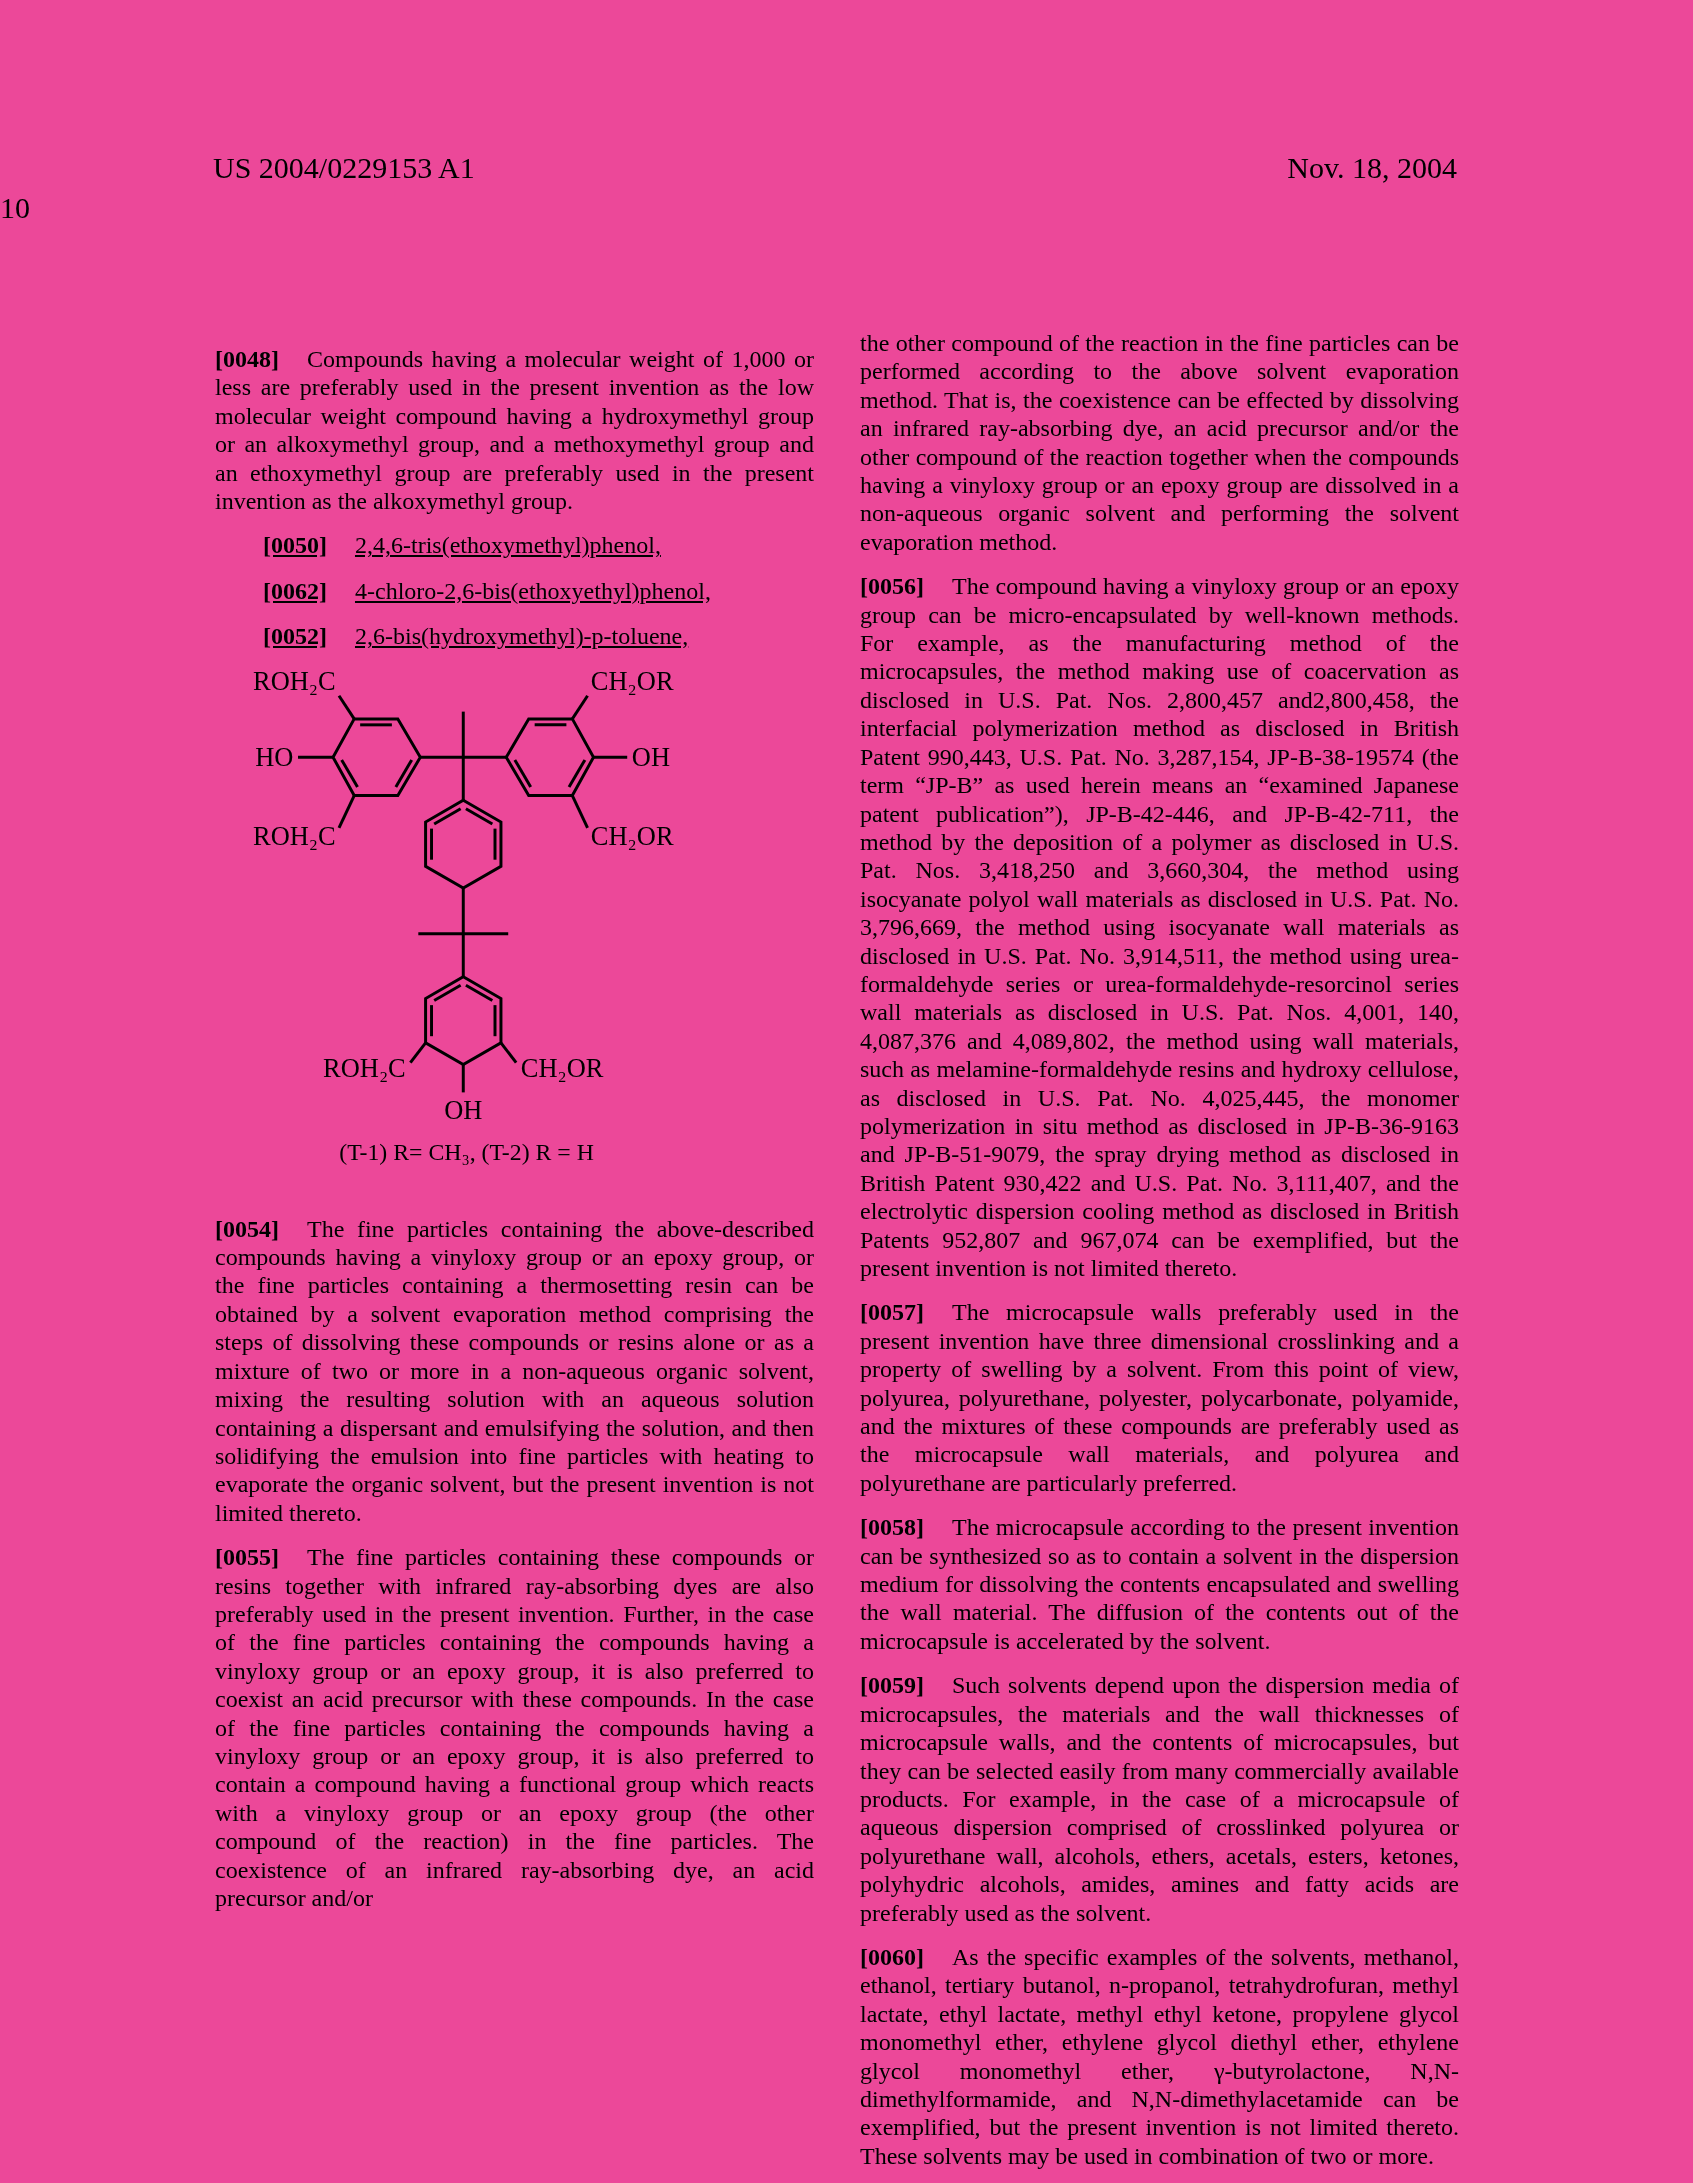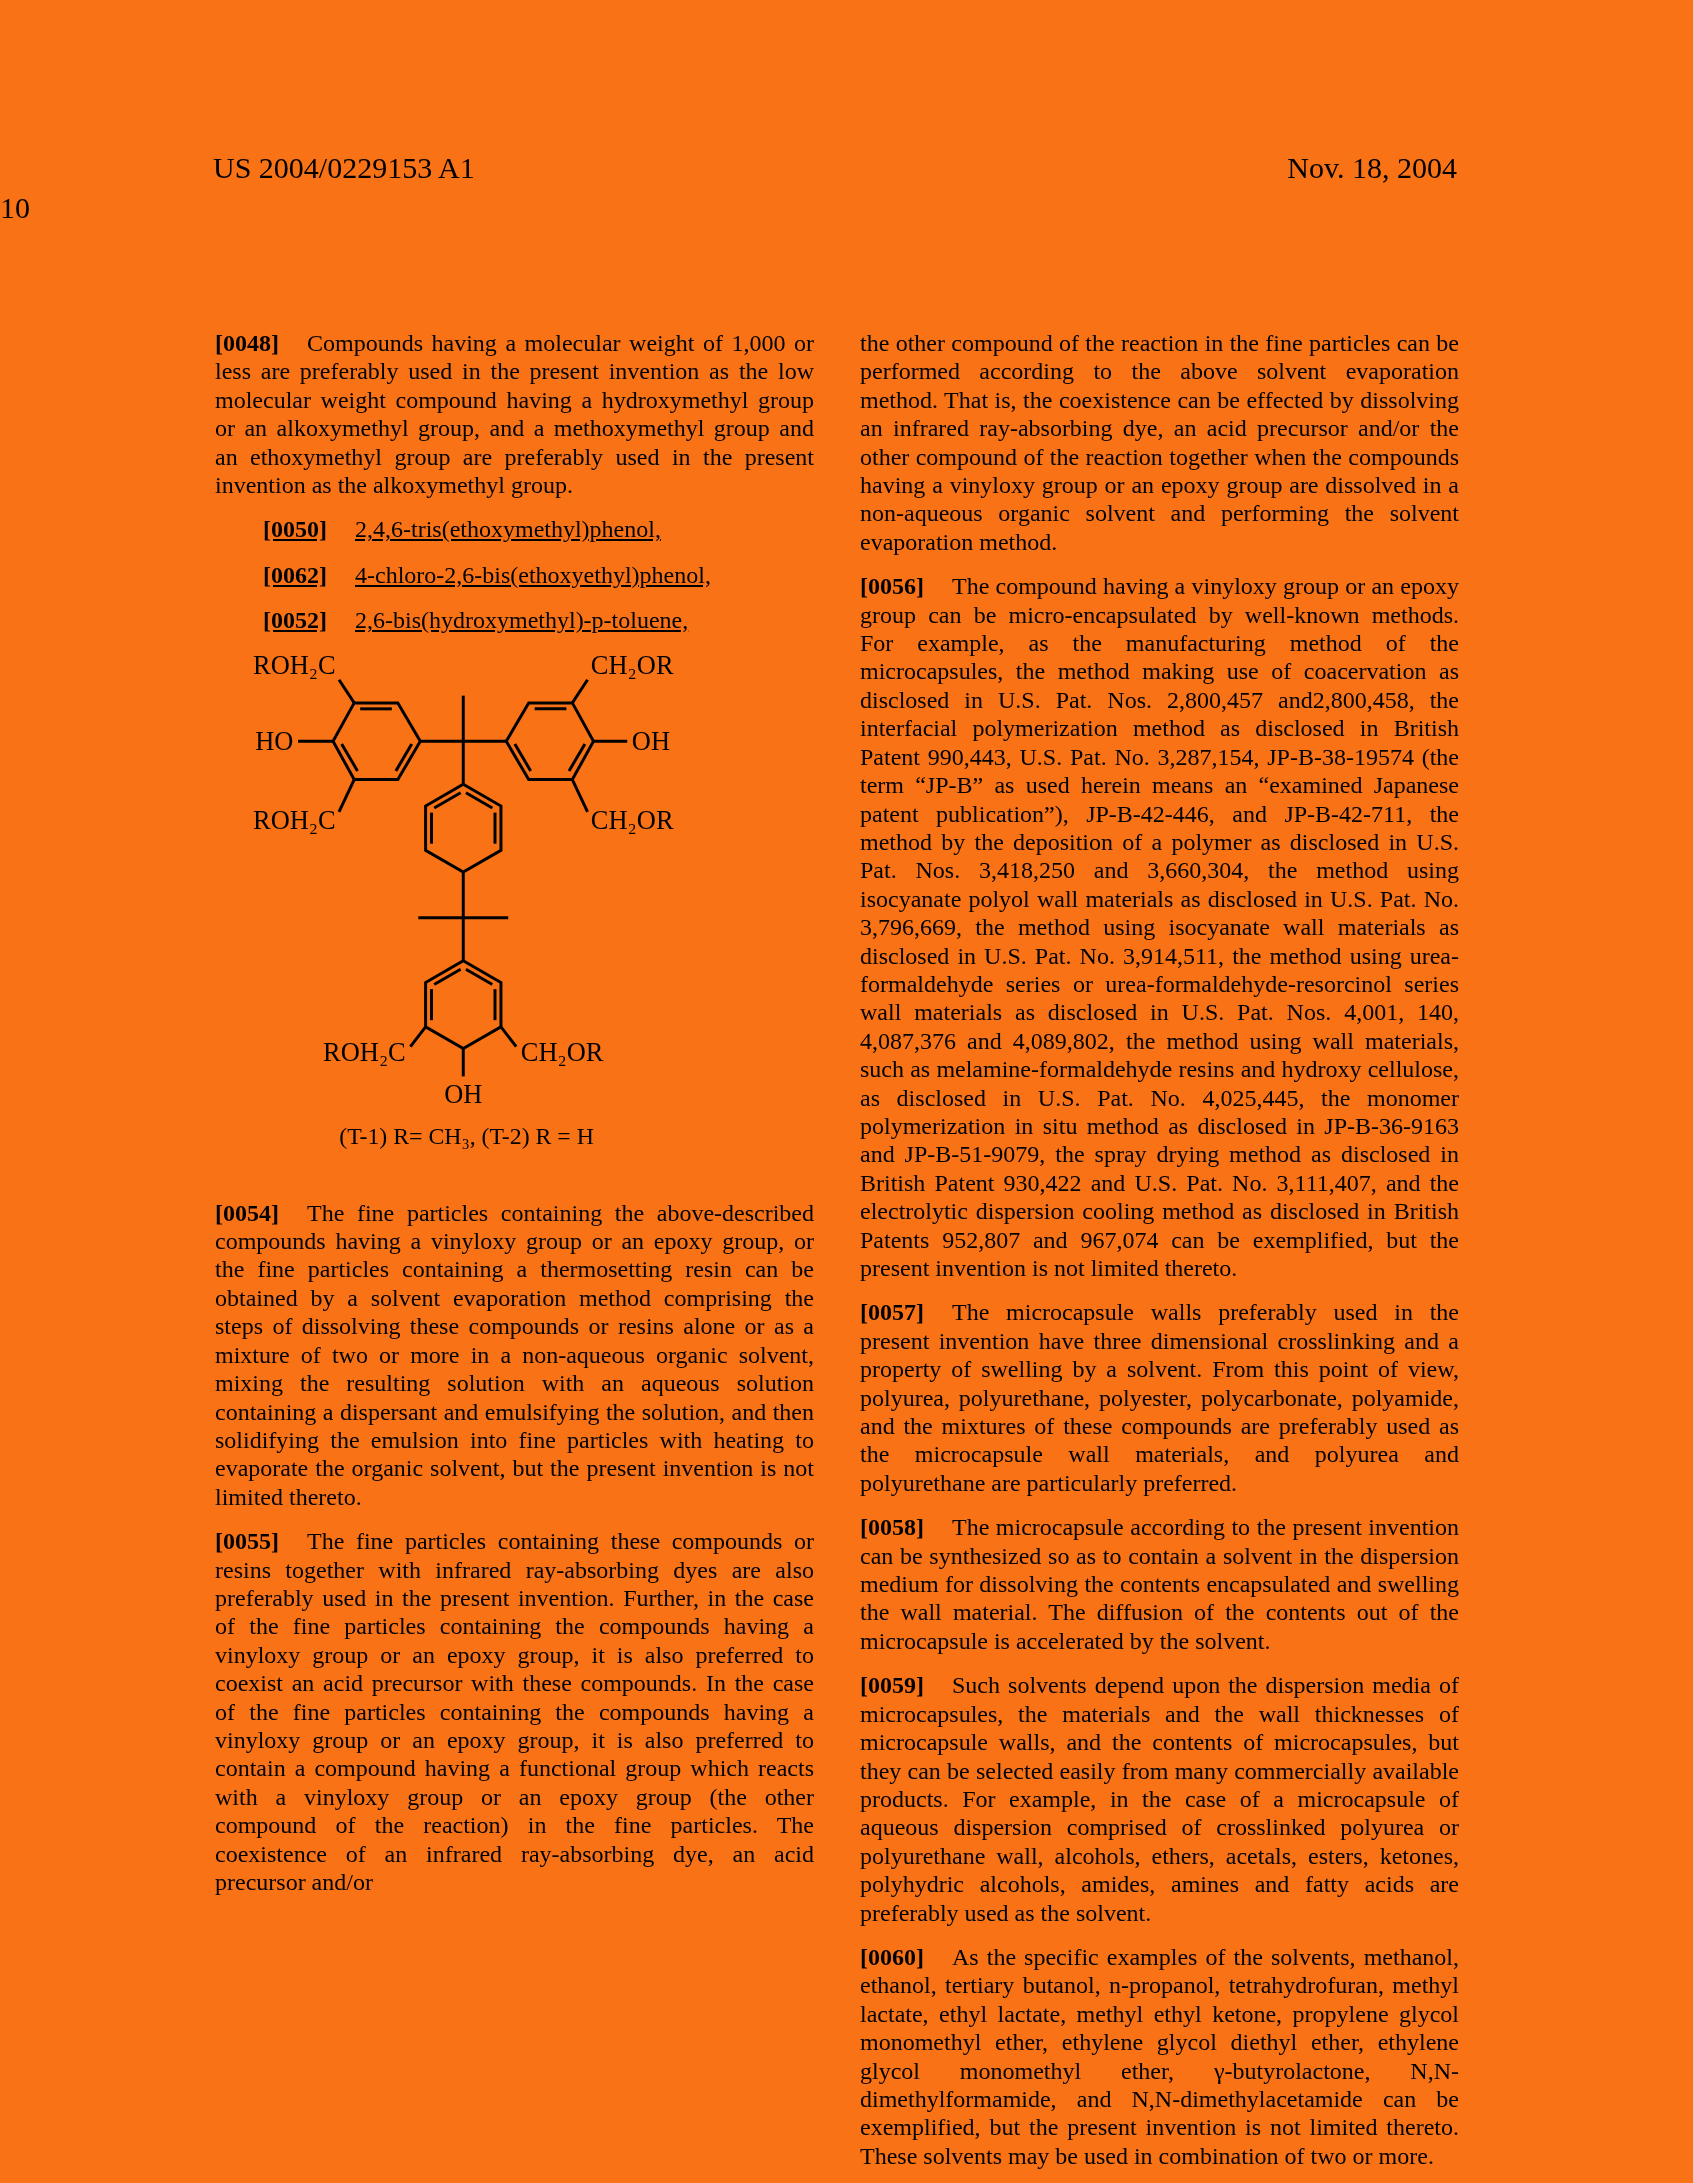--- a/index.html
+++ b/index.html
@@ -1,28 +1,28 @@
 <!DOCTYPE html>
 <html style="font-size:10.6px"><head>
 <meta charset="utf-8">
 <style>
   html,body { margin:0; padding:0; background:#ffffff; }
   .page {
     position:relative;
     width:1694px; height:2183px;
-    background:#f97316;
+    background:#ec4899;
     color:#000;
     font-family:"Liberation Serif","DejaVu Serif",serif;
     overflow:hidden;
   }
   .hdr-left { position:absolute; left:213px; top:151px; font-size:30px; white-space:nowrap; }
   .hdr-right { position:absolute; right:237px; top:151px; font-size:30px; white-space:nowrap; }
   .page-num { position:absolute; left:0; top:191px; width:1694px; text-align:left; font-size:30px; }
   .col { position:absolute; top:329px; width:599px; }
-  .col-left  { left:215px; }
+  .col-left  { left:215px;margin-top:16px; }
   .col-right { left:860px; }
   .para {
     margin:0 0 16px 0;
     font-size:24px; line-height:28.4px;
     text-align:justify;
   }
   .li {
     margin:0 0 17px 0;
     padding-left:78px; text-indent:-30px;
     font-size:24px; line-height:28.4px;

